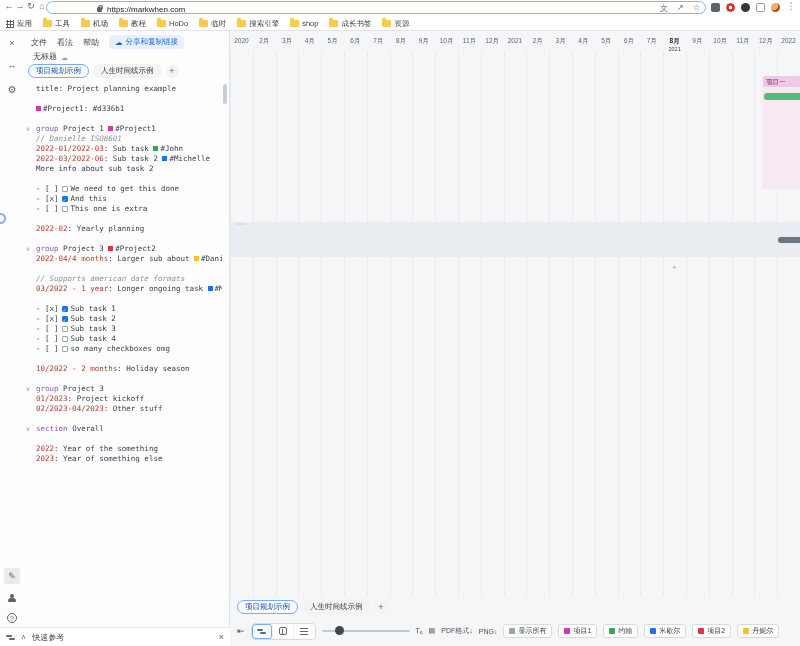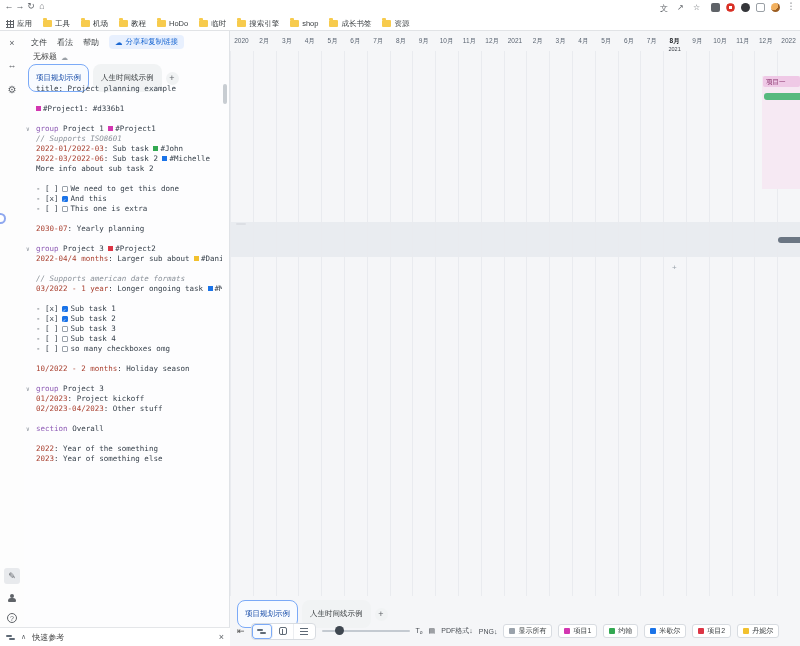--- a/index.html
+++ b/index.html
@@ -34,21 +34,21 @@
   .qcirc{width:10px;height:10px;border:1px solid #5f6368;border-radius:50%;font-size:7px;display:flex;align-items:center;justify-content:center;color:#5f6368;}
   
   #editor{position:absolute;left:24px;top:0;width:206px;height:615px;background:#fdfdfe;border-right:1px solid #e0e3e7;}
   #menurow{position:absolute;left:7px;top:4px;height:14px;display:flex;align-items:center;gap:10px;}
   .menuitem{font-size:8px;color:#3c4043;cursor:pointer;text-align:center;}
   #sharebtn{display:inline-flex;align-items:center;gap:3px;background:#e8f0fe;border-radius:4px;padding:2px 6px;font-size:7.5px;color:#1a67d2;cursor:pointer;}
   #doctitle{position:absolute;left:9px;top:20px;font-size:8px;color:#444;display:flex;gap:4px;align-items:flex-end;}
   #doctitle .cloudoff{font-size:7px;color:#9aa0a6;}
   .tabsrow{display:flex;align-items:center;gap:4px;}
   #tabsrow-top{position:absolute;left:4px;top:33px;}
-  .pill{display:inline-flex;align-items:center;height:28px;padding:5px 7px;border-radius:8px;background:#f1f3f4;font-size:7.5px;color:#3c4043;border:1px solid transparent;cursor:pointer;white-space:nowrap;}
+  .pill{display:inline-flex;align-items:center;height:14px;padding:5px 7px;border-radius:8px;background:#f1f3f4;font-size:7.5px;color:#3c4043;border:1px solid transparent;cursor:pointer;white-space:nowrap;}
   .pill.sel{background:#f8fbff;border-color:#7baaf7;color:#1b4faa;}
   .plusbtn{display:inline-flex;align-items:center;justify-content:center;width:13px;height:13px;border-radius:50%;background:#f1f3f4;color:#5f6368;font-size:9px;cursor:pointer;}
   #code{position:absolute;left:0;top:53px;width:198px;height:400px;font-family:"DejaVu Sans Mono",monospace;font-size:7.5px;color:#37414b;}
   .cl{height:10px;line-height:10px;padding-left:12px;position:relative;white-space:nowrap;overflow:hidden;}
   .chev{position:absolute;left:2px;top:0;color:#8a9199;font-size:6px;}
   .d{color:#a94030;}
   .c{color:#8a9199;font-style:italic;}
   .k{color:#8e5bb5;}
   .p{color:#37414b;}
   .sq{display:inline-block;width:5px;height:5px;margin-right:2px;}
@@ -103,20 +103,24 @@
 </style>
 </head>
 <body>
 
 <div id="chrome">
   <div id="navrow">
     <span class="navic" style="left:3px;">←</span>
     <span class="navic" style="left:14px;">→</span>
     <span class="navic" style="left:25px;">↻</span>
     <span class="navic" style="left:36px;">⌂</span>
+    <div id="urlbar">
+      <span id="lock"></span>
+      <span id="urltext">https://markwhen.com</span>
+    </div>
     <span class="pillic" style="left:660px;">文</span>
     <span class="pillic" style="left:677px;">↗</span>
     <span class="pillic" style="left:693px;">☆</span>
     <span class="extic" style="left:711px;background:#5f6368;"></span>
     <span class="extic" style="left:726px;background:#d93025;border-radius:50%;box-shadow:inset 0 0 0 2px #fff0;border:1.5px solid #d93025;background:radial-gradient(circle,#fff 1.5px,#d93025 1.8px);"></span>
     <span class="extic" style="left:741px;background:#35363a;border-radius:50%;"></span>
     <span class="extic" style="left:756px;border:1px solid #9aa0a6;background:#fff;"></span>
     <span class="extic" style="left:771px;border-radius:50%;background:radial-gradient(circle at 35% 35%,#f2b05e 45%,#9c5e22 48%);"></span>
     <span class="navic" style="left:785px;">⋮</span>
   </div>
@@ -198,30 +202,30 @@
         <span class="pill sel">项目规划示例</span>
         <span class="pill">人生时间线示例</span>
         <span class="plusbtn">+</span>
       </div>
     <div id="code">
         <div class="cl"><span class="p">title: Project planning example</span></div>
         <div class="cl"></div>
         <div class="cl"><span class="sq sq-pink"></span><span class="p">#Project1: #d336b1</span></div>
         <div class="cl"></div>
         <div class="cl"><span class="chev">∨</span><span class="k">group </span><span class="p">Project 1 </span><span class="sq sq-pink"></span><span class="p">#Project1</span></div>
-        <div class="cl"><span class="c">// Supports ISO8601</span></div>
+        <div class="cl"><span class="c">// Danielle ISO8601</span></div>
         <div class="cl"><span class="d">2022-01/2022-03</span><span class="p">: Sub task </span><span class="sq sq-green"></span><span class="p">#John</span></div>
         <div class="cl"><span class="d">2022-03/2022-06</span><span class="p">: Sub task 2 </span><span class="sq sq-blue"></span><span class="p">#Michelle</span></div>
         <div class="cl"><span class="p">More info about sub task 2</span></div>
         <div class="cl"></div>
         <div class="cl"><span class="p">- [ ]</span><span class="cb cb0"></span><span class="p">We need to get this done</span></div>
         <div class="cl"><span class="p">- [x]</span><span class="cb cb1"></span><span class="p">And this</span></div>
         <div class="cl"><span class="p">- [ ]</span><span class="cb cb0"></span><span class="p">This one is extra</span></div>
         <div class="cl"></div>
-        <div class="cl"><span class="d">2030-07</span><span class="p">: Yearly planning</span></div>
+        <div class="cl"><span class="d">2022-02</span><span class="p">: Yearly planning</span></div>
         <div class="cl"></div>
         <div class="cl"><span class="chev">∨</span><span class="k">group </span><span class="p">Project 3 </span><span class="sq sq-red"></span><span class="p">#Project2</span></div>
         <div class="cl"><span class="d">2022-04/4 months</span><span class="p">: Larger sub about </span><span class="sq sq-yellow"></span><span class="p">#Danielle</span></div>
         <div class="cl"></div>
         <div class="cl"><span class="c">// Supports american date formats</span></div>
         <div class="cl"><span class="d">03/2022 - 1 year</span><span class="p">: Longer ongoing task </span><span class="sq sq-blue"></span><span class="p">#Michelle</span></div>
         <div class="cl"></div>
         <div class="cl"><span class="p">- [x]</span><span class="cb cb1"></span><span class="p">Sub task 1</span></div>
         <div class="cl"><span class="p">- [x]</span><span class="cb cb1"></span><span class="p">Sub task 2</span></div>
         <div class="cl"><span class="p">- [ ]</span><span class="cb cb0"></span><span class="p">Sub task 3</span></div>

